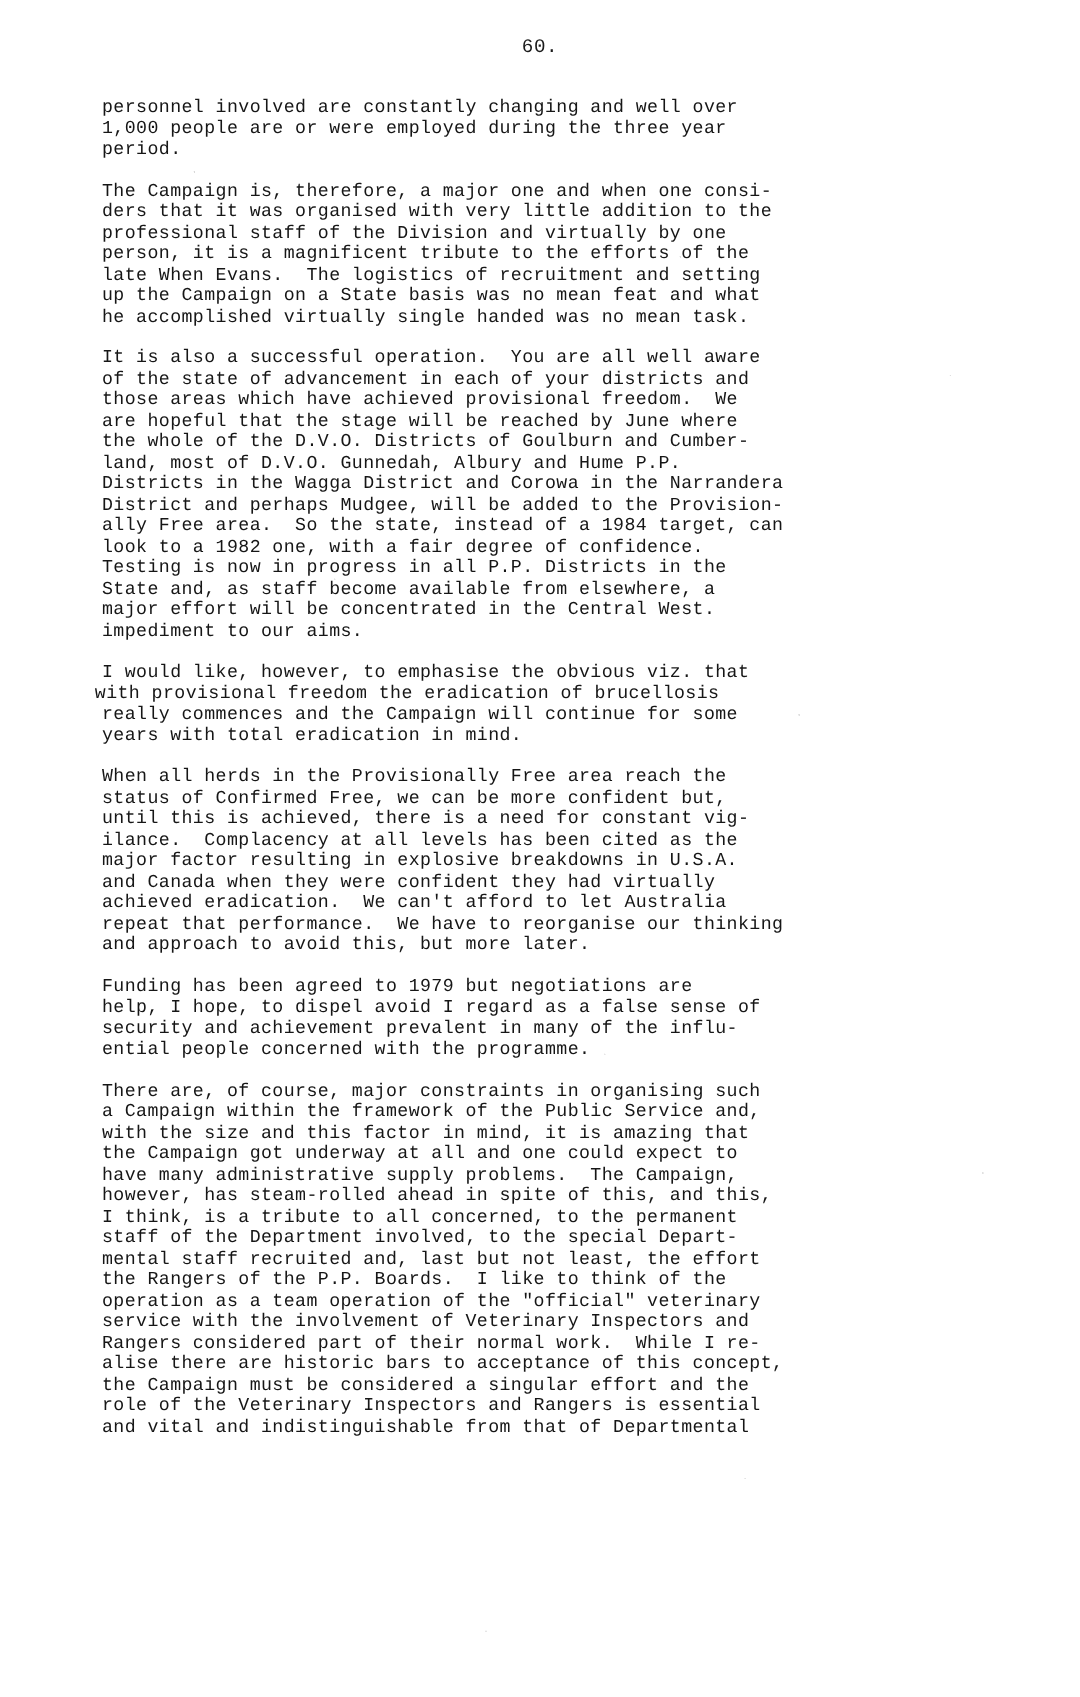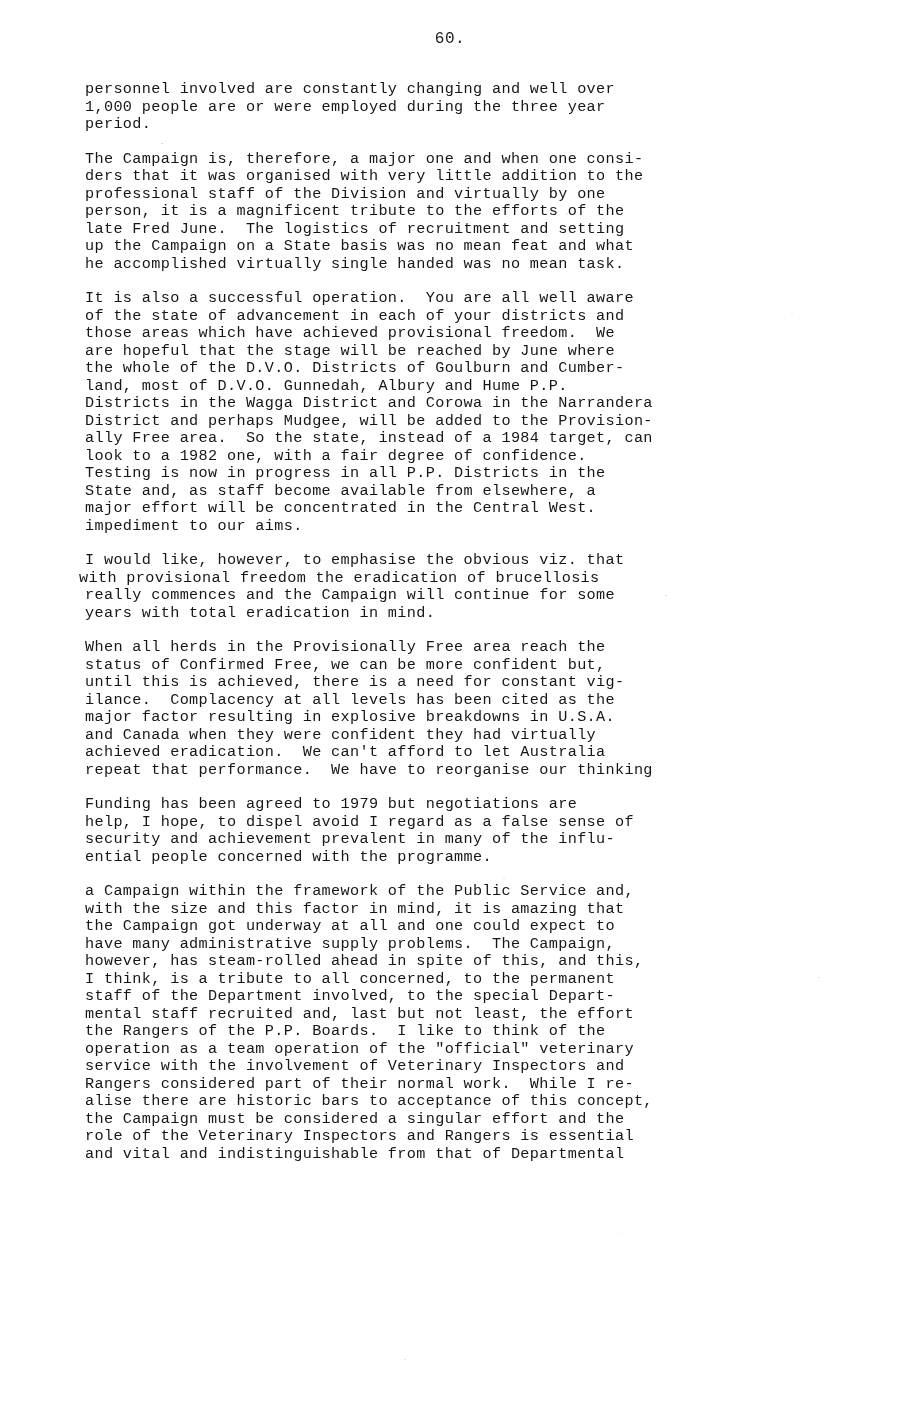--- a/index.html
+++ b/index.html
@@ -92,21 +92,21 @@
       <p class="para">
         <span class="line">personnel involved are constantly changing and well over</span>
         <span class="line">1,000 people are or were employed during the three year</span>
         <span class="line">period.</span>
       </p>
       <p class="para">
         <span class="line">The Campaign is, therefore, a major one and when one consi-</span>
         <span class="line">ders that it was organised with very little addition to the</span>
         <span class="line">professional staff of the Division and virtually by one</span>
         <span class="line">person, it is a magnificent tribute to the efforts of the</span>
-        <span class="line">late Fred June.  The logistics of recruitment and setting</span>
+        <span class="line">late When Evans.  The logistics of recruitment and setting</span>
         <span class="line">up the Campaign on a State basis was no mean feat and what</span>
         <span class="line">he accomplished virtually single handed was no mean task.</span>
       </p>
       <p class="para">
         <span class="line">It is also a successful operation.  You are all well aware</span>
         <span class="line">of the state of advancement in each of your districts and</span>
         <span class="line">those areas which have achieved provisional freedom.  We</span>
         <span class="line">are hopeful that the stage will be reached by June where</span>
         <span class="line">the whole of the D.V.O. Districts of Goulburn and Cumber-</span>
         <span class="line">land, most of D.V.O. Gunnedah, Albury and Hume P.P.</span>
@@ -127,28 +127,30 @@
       </p>
       <p class="para">
         <span class="line">When all herds in the Provisionally Free area reach the</span>
         <span class="line">status of Confirmed Free, we can be more confident but,</span>
         <span class="line">until this is achieved, there is a need for constant vig-</span>
         <span class="line">ilance.  Complacency at all levels has been cited as the</span>
         <span class="line">major factor resulting in explosive breakdowns in U.S.A.</span>
         <span class="line">and Canada when they were confident they had virtually</span>
         <span class="line">achieved eradication.  We can't afford to let Australia</span>
         <span class="line">repeat that performance.  We have to reorganise our thinking</span>
+        <span class="line">and approach to avoid this, but more later.</span>
       </p>
       <p class="para">
         <span class="line">Funding has been agreed to 1979 but negotiations are</span>
         <span class="line">help, I hope, to dispel avoid I regard as a false sense of</span>
         <span class="line">security and achievement prevalent in many of the influ-</span>
         <span class="line">ential people concerned with the programme.</span>
       </p>
       <p class="para">
+        <span class="line">There are, of course, major constraints in organising such</span>
         <span class="line">a Campaign within the framework of the Public Service and,</span>
         <span class="line">with the size and this factor in mind, it is amazing that</span>
         <span class="line">the Campaign got underway at all and one could expect to</span>
         <span class="line">have many administrative supply problems.  The Campaign,</span>
         <span class="line">however, has steam-rolled ahead in spite of this, and this,</span>
         <span class="line">I think, is a tribute to all concerned, to the permanent</span>
         <span class="line">staff of the Department involved, to the special Depart-</span>
         <span class="line">mental staff recruited and, last but not least, the effort</span>
         <span class="line">the Rangers of the P.P. Boards.  I like to think of the</span>
         <span class="line">operation as a team operation of the "official" veterinary</span>

